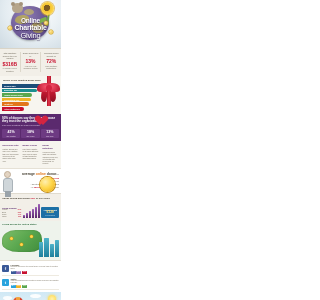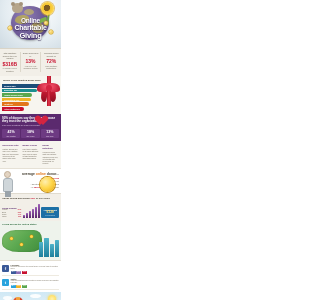--- a/index.html
+++ b/index.html
@@ -36,21 +36,21 @@
   }
   .stem { position:absolute; right:12px; top:13px; width:2px; height:13px; background:#6fa04a; border-radius:1px; transform:rotate(8deg); }
   .leaf { position:absolute; right:14px; top:18px; width:8px; height:4px; background:#7cb04f; border-radius:60% 10% 60% 10%; transform:rotate(-18deg); }
   .critter { position:absolute; left:12px; top:3px; width:11px; height:10px; background:#b6a68c; border-radius:50% 50% 45% 45%; }
   .critter-ear-l { position:absolute; left:11px; top:2px; width:4px; height:4px; background:#a4937a; border-radius:50%; }
   .critter-ear-r { position:absolute; left:19px; top:2px; width:4px; height:4px; background:#a4937a; border-radius:50%; }
   .coin-sm { position:absolute; width:4px; height:4px; border-radius:50%; background:radial-gradient(circle at 35% 35%, #ffe79a, #e8b725); box-shadow:0 0 0 .5px #c79412; }
   .title-wrap { position:absolute; left:0; right:0; top:17px; text-align:center; }
   .title-l1 { font-size:6.5px; font-weight:bold; color:#ffffff; letter-spacing:-.2px; text-shadow:0 1px 1px rgba(40,25,70,.7); line-height:7px; }
   .title-l2 { font-size:7px; font-weight:bold; color:#ffffff; letter-spacing:-.2px; text-shadow:0 1px 1px rgba(40,25,70,.7); line-height:8px; }
-  .title-l3 { font-size:7.5px; font-weight:bold; color:#ffffff; letter-spacing:-.2px; text-shadow:0 1px 1px rgba(40,25,70,.7); line-height:8px; }
+  .title-l3 { font-size:7.5px; font-weight:normal; color:#ffffff; letter-spacing:-.2px; text-shadow:0 1px 1px rgba(40,25,70,.7); line-height:8px; }
 
   
   .statrow { display:flex; background:#f2efe8; padding:3px 1px 4px; gap:1px; border-top:1px solid #d9d4c7; }
   .statcol { flex:1; text-align:center; padding:0 1px; }
   .stat-lede { font-size:1.9px; line-height:2.6px; color:#6b6557; }
   .stat-big { font-size:5px; font-weight:bold; color:#c8102e; line-height:6px; margin:1px 0 .5px; }
   .stat-sub { font-size:1.8px; line-height:2.4px; color:#7a7466; }
   .divider-v { width:1px; background:#ddd8cb; }
 
   

